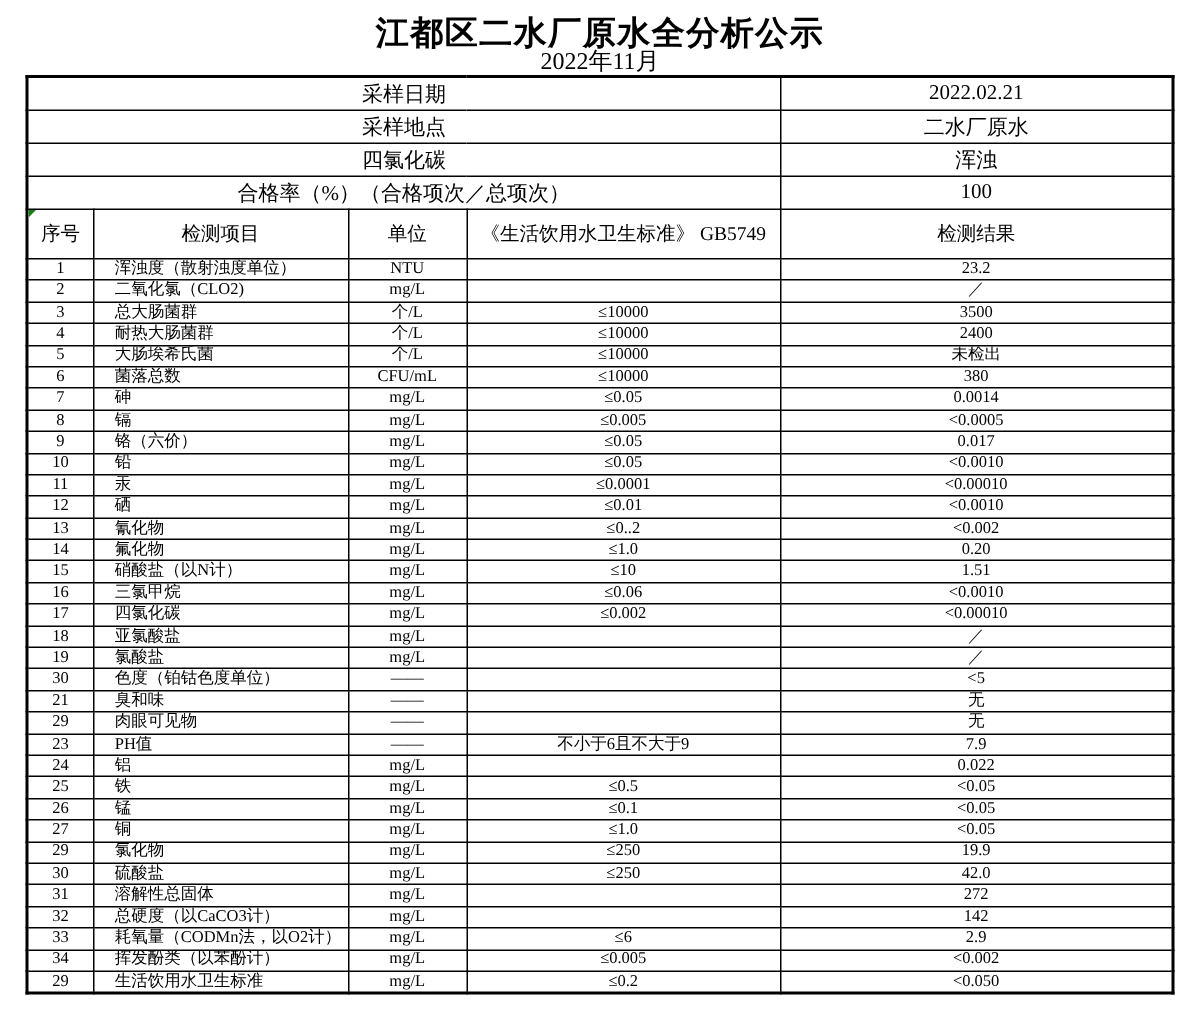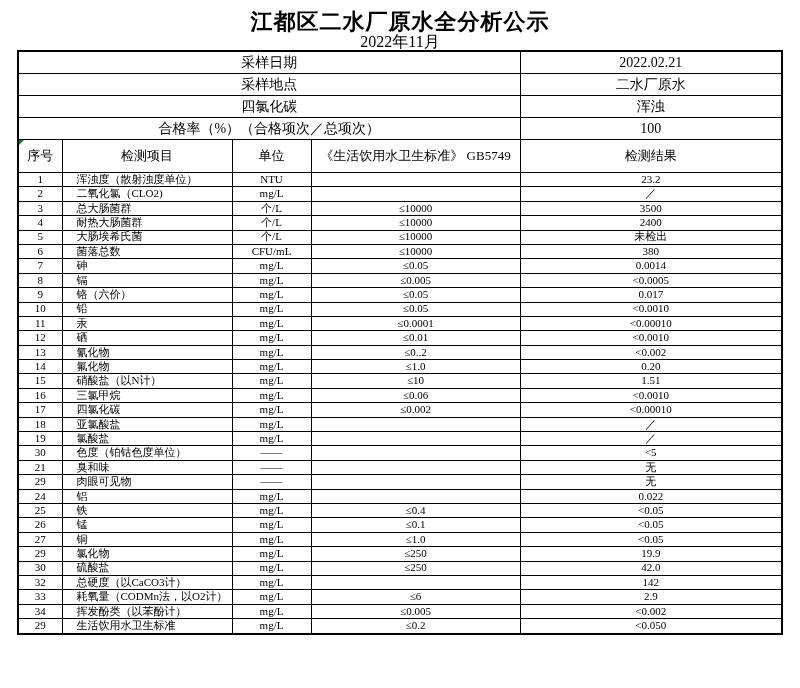--- a/index.html
+++ b/index.html
@@ -246,31 +246,38 @@
           <td class="col-result">无</td>
         </tr>
         <tr class="data-row">
           <td class="col-num">29</td>
           <td class="col-item">肉眼可见物</td>
           <td class="col-unit">——</td>
           <td class="col-std"></td>
           <td class="col-result">无</td>
         </tr>
         <tr class="data-row">
+          <td class="col-num">23</td>
+          <td class="col-item">PH值</td>
+          <td class="col-unit">——</td>
+          <td class="col-std">不小于6且不大于9</td>
+          <td class="col-result">7.9</td>
+        </tr>
+        <tr class="data-row">
           <td class="col-num">24</td>
           <td class="col-item">铝</td>
           <td class="col-unit">mg/L</td>
           <td class="col-std"></td>
           <td class="col-result">0.022</td>
         </tr>
         <tr class="data-row">
           <td class="col-num">25</td>
           <td class="col-item">铁</td>
           <td class="col-unit">mg/L</td>
-          <td class="col-std">≤0.4</td>
+          <td class="col-std">≤0.5</td>
           <td class="col-result">&lt;0.05</td>
         </tr>
         <tr class="data-row">
           <td class="col-num">26</td>
           <td class="col-item">锰</td>
           <td class="col-unit">mg/L</td>
           <td class="col-std">≤0.1</td>
           <td class="col-result">&lt;0.05</td>
         </tr>
         <tr class="data-row">
@@ -286,20 +293,27 @@
           <td class="col-unit">mg/L</td>
           <td class="col-std">≤250</td>
           <td class="col-result">19.9</td>
         </tr>
         <tr class="data-row">
           <td class="col-num">30</td>
           <td class="col-item">硫酸盐</td>
           <td class="col-unit">mg/L</td>
           <td class="col-std">≤250</td>
           <td class="col-result">42.0</td>
+        </tr>
+        <tr class="data-row">
+          <td class="col-num">31</td>
+          <td class="col-item">溶解性总固体</td>
+          <td class="col-unit">mg/L</td>
+          <td class="col-std"></td>
+          <td class="col-result">272</td>
         </tr>
         <tr class="data-row">
           <td class="col-num">32</td>
           <td class="col-item">总硬度（以CaCO3计）</td>
           <td class="col-unit">mg/L</td>
           <td class="col-std"></td>
           <td class="col-result">142</td>
         </tr>
         <tr class="data-row">
           <td class="col-num">33</td>

